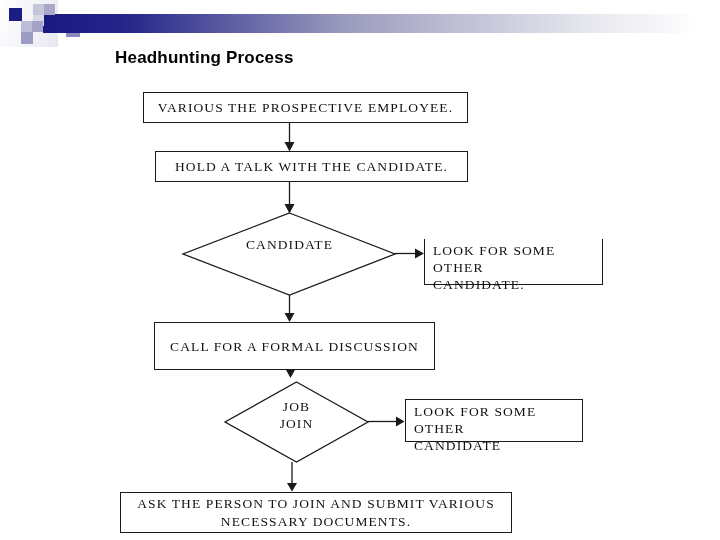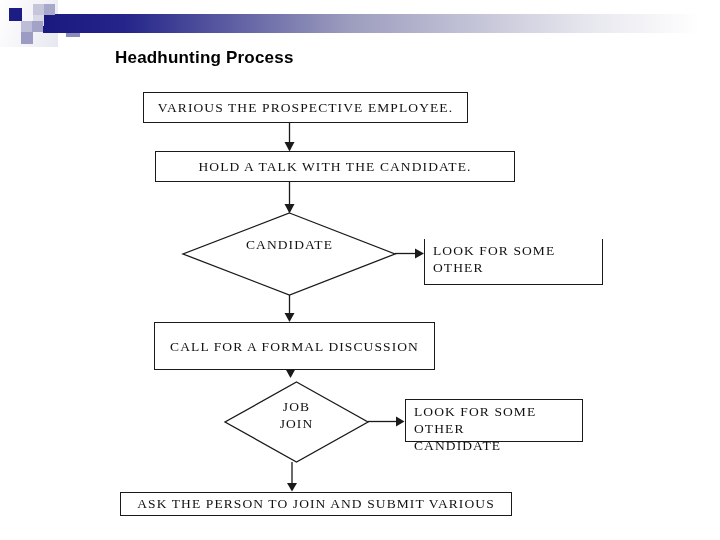--- a/index.html
+++ b/index.html
@@ -25,23 +25,23 @@
   
   .title{position:absolute;left:115px;top:48px;margin:0;
     font-family:"Liberation Sans", sans-serif;font-weight:700;font-size:17px;
     letter-spacing:.2px;color:#000;}
   
   .connectors{position:absolute;left:0;top:0;z-index:1;}
   .node{position:absolute;z-index:2;box-sizing:border-box;background:#ffffff;
     font-size:13.5px;letter-spacing:1.1px;line-height:17px;color:#111;}
   .rect{border:1.5px solid #1a1a1a;display:flex;align-items:center;justify-content:center;text-align:center;}
   .node-identify {left:143px;top:92px; width:325px;height:31px;}
-  .node-hold     {left:155px;top:151px;width:360px;height:31px;}
+  .node-hold     {left:155px;top:151px;width:313px;height:31px;}
   .node-call     {left:154px;top:322px;width:281px;height:48px;}
-  .node-ask      {left:120px;top:492px;width:392px;height:24px;flex-direction:column;line-height:18px;}
+  .node-ask      {left:120px;top:492px;width:392px;height:41px;flex-direction:column;line-height:18px;}
   .diamond-label{background:transparent;text-align:center;z-index:2;}
   .label-interested{left:229px;top:236px;width:121px;}
   .label-joboffer  {left:246px;top:398px;width:101px;}
   .node-look1{left:424px;top:239px;width:179px;height:46px;
     border-left:1.5px solid #1a1a1a;border-right:1.5px solid #1a1a1a;border-bottom:1.5px solid #1a1a1a;
     padding:3px 0 0 8px;}
   .node-look2{left:405px;top:399px;width:178px;height:43px;
     border:1.5px solid #1a1a1a;padding:3px 0 0 8px;}
   .tline{display:block;}
 </style>
@@ -95,33 +95,35 @@
   <div class="node rect node-hold">
     <span>HOLD A TALK WITH THE CANDIDATE.</span>
   </div>
 
   <div class="node diamond-label label-interested">
     <span class="tline">CANDIDATE</span>
   </div>
 
   <div class="node node-look1">
     <span class="tline">LOOK FOR SOME OTHER</span>
+    <span class="tline">CANDIDATE.</span>
   </div>
 
   <div class="node rect node-call">
     <span>CALL FOR A FORMAL DISCUSSION</span>
   </div>
 
   <div class="node diamond-label label-joboffer">
     <span class="tline">JOB</span>
     <span class="tline">JOIN</span>
   </div>
 
   <div class="node node-look2">
     <span class="tline">LOOK FOR SOME OTHER</span>
     <span class="tline">CANDIDATE</span>
   </div>
 
   <div class="node rect node-ask">
     <span class="tline">ASK THE PERSON TO JOIN AND SUBMIT VARIOUS</span>
+    <span class="tline">NECESSARY DOCUMENTS.</span>
   </div>
 
 </div>
 
 </body></html>

